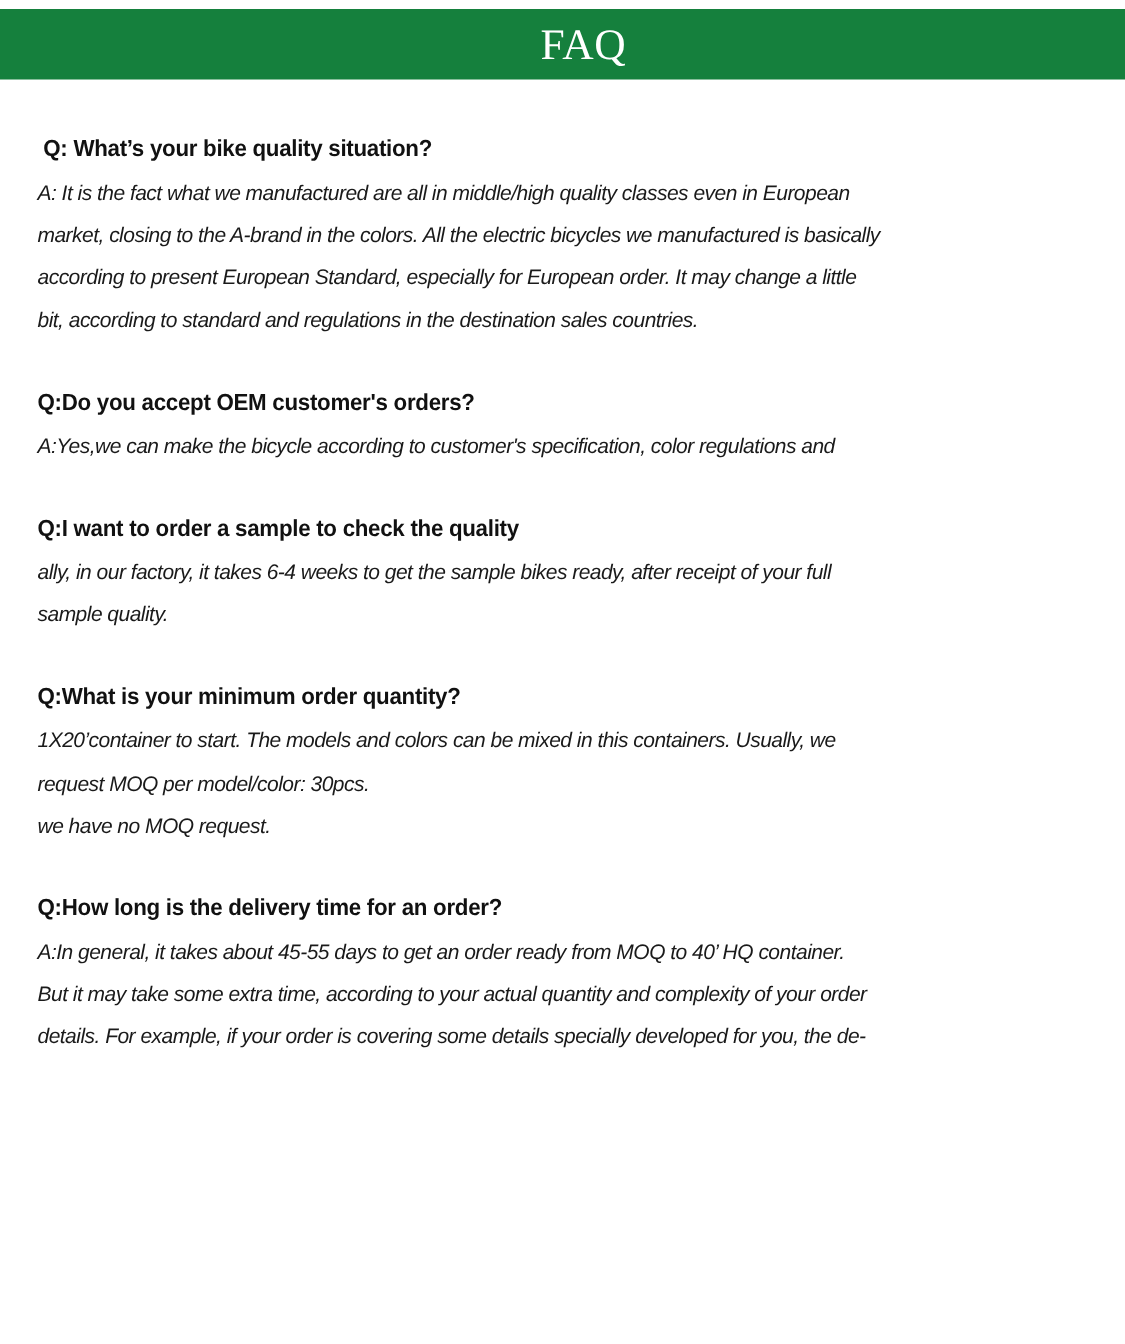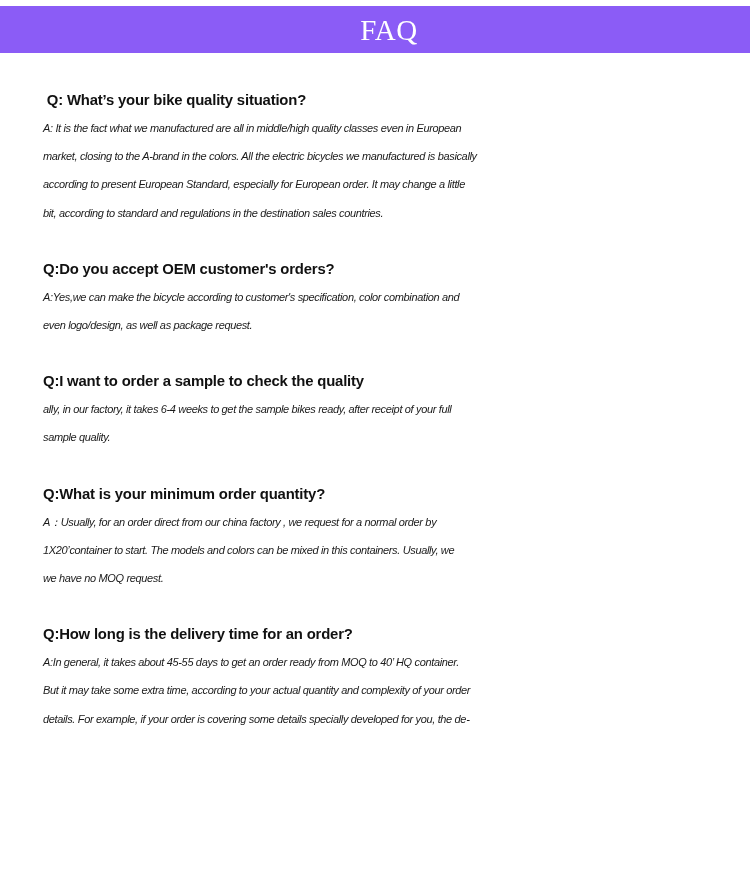--- a/index.html
+++ b/index.html
@@ -1,38 +1,38 @@
 <!DOCTYPE html>
 <html><head>
 <meta charset="utf-8">
 <style>
   html, body { margin: 0; padding: 0; background: #ffffff; }
   body { width: 750px; height: 896px; position: relative; overflow: hidden; }
   .banner {
     position: absolute; left: 0; top: 6px; width: 750px; height: 47px;
-    background: #8b5cf6;
+    background: #15803d;
   }
   .banner-title {
     position: absolute; left: 0; width: 750px; top: 8px;
     text-align: center; color: #ffffff;
     font-family: "Liberation Serif", "DejaVu Serif", serif;
     font-size: 29px; line-height: 32px; letter-spacing: 0.5px;
     padding-left: 28px; box-sizing: border-box;
   }
-  .faq { position: absolute; left: 43px; top: 86px; width: 690px; }
+  .faq { position: absolute; left: 25px; top: 86px; width: 690px; }
   .qa { margin-bottom: 28px; }
   .q {
     font-family: "Liberation Sans", sans-serif; font-weight: bold;
     font-size: 15.5px; line-height: 28px; color: #111111;
     letter-spacing: -0.2px; transform: scaleX(0.96); transform-origin: left;
     white-space: nowrap;
   }
   .a {
     font-family: "Liberation Sans", sans-serif; font-style: italic;
-    font-size: 11px; line-height: 28.2px; color: #1a1a1a;
+    font-size: 14px; line-height: 28.2px; color: #1a1a1a;
     letter-spacing: -0.35px;
   }
   .a p { margin: 0; white-space: nowrap; }
   .qa1 .q { padding-left: 4px; }
 </style>
 </head>
 <body>
 
 <div class="banner">
   <div class="banner-title">FAQ</div>
@@ -45,38 +45,37 @@
       <p> A: It is the fact what we manufactured are all in middle/high quality classes even in European</p>
       <p>market, closing to the A-brand in the colors. All the electric bicycles we manufactured is basically</p>
       <p>according to present European Standard, especially for European order. It may change a little</p>
       <p>bit, according to standard and regulations in the destination sales countries.</p>
     </div>
   </div>
 
   <div class="qa">
     <div class="q">Q:Do you accept OEM customer's orders?</div>
     <div class="a">
-      <p> A:Yes,we can make the bicycle according to customer's specification, color combination and</p>
-      <p>even logo/design, as well as package request.</p>
+      <p> A:Yes,we can make the bicycle according to customer's specification, color regulations and</p>
     </div>
   </div>
 
   <div class="qa">
     <div class="q">Q:I want to order a sample to check the quality</div>
     <div class="a">
       <p>ally, in our factory, it takes 6-4 weeks to get the sample bikes ready, after receipt of your full</p>
       <p>sample quality.</p>
     </div>
   </div>
 
   <div class="qa">
     <div class="q">Q:What is your minimum order quantity?</div>
     <div class="a">
-      <p> A：Usually, for an order direct from our china factory , we request for a normal order by</p>
       <p>1X20’container to start. The models and colors can be mixed in this containers. Usually, we</p>
+      <p>request MOQ per model/color: 30pcs.</p>
       <p>we have no MOQ request.</p>
     </div>
   </div>
 
   <div class="qa">
     <div class="q">Q:How long is the delivery time for an order?</div>
     <div class="a">
       <p> A:In general, it takes about 45-55 days to get an order ready from MOQ to 40’ HQ container.</p>
       <p>But it may take some extra time, according to your actual quantity and complexity of your order</p>
       <p>details. For example, if your order is covering some details specially developed for you, the de-</p>

